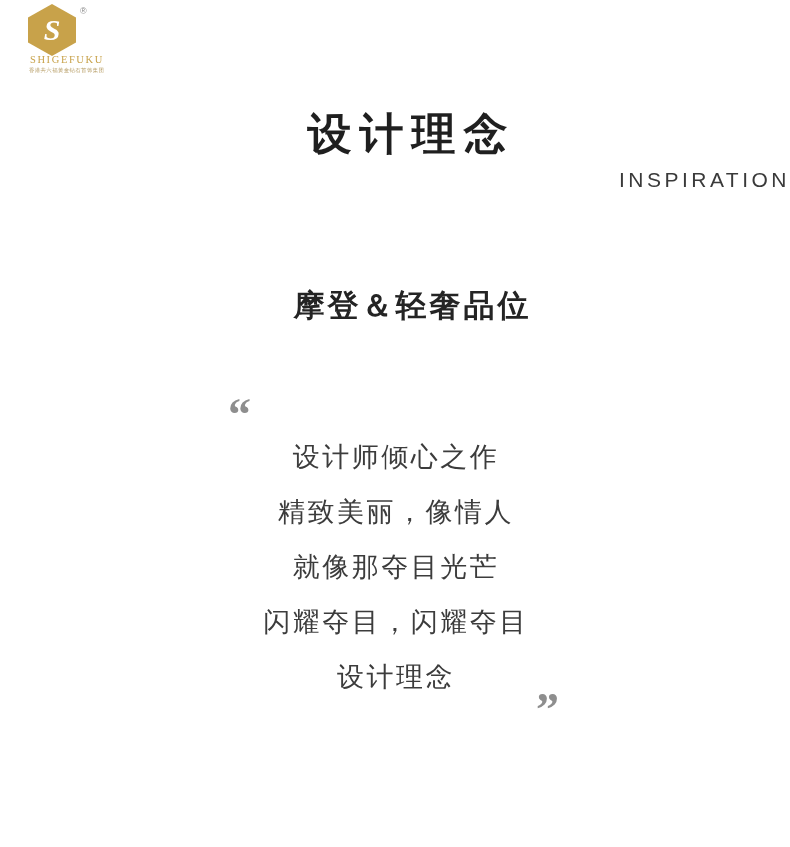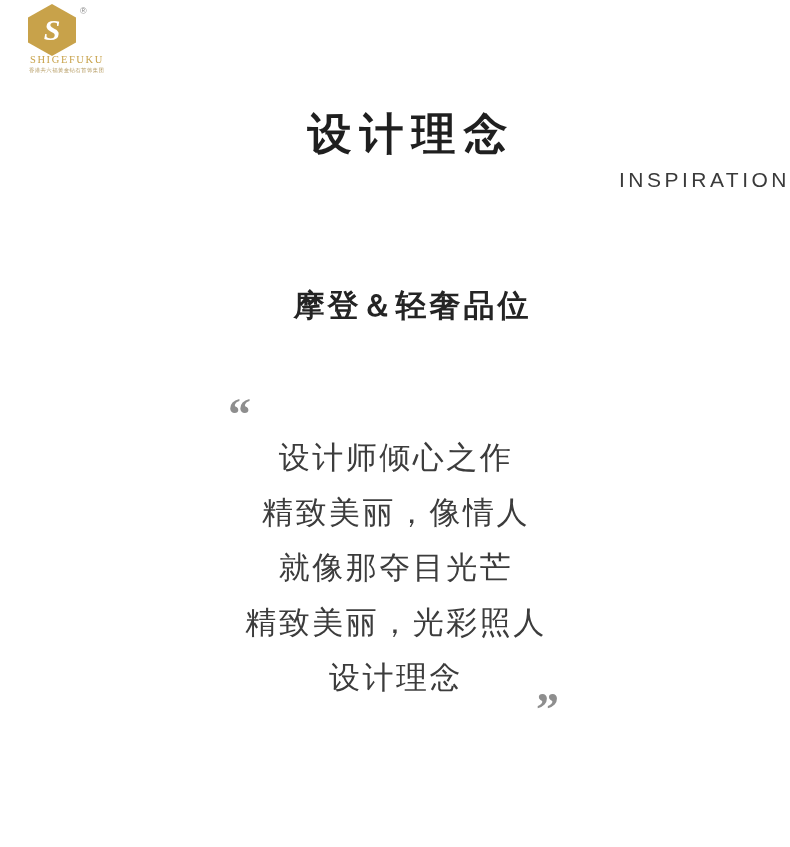--- a/index.html
+++ b/index.html
@@ -146,21 +146,21 @@
   }
   .quote-close {
     left: 536px;
     top: 295px;
   }
   .quote-lines {
     text-align: center;
     padding-top: 38px;
   }
   .quote-line {
-    font-size: 31px;
+    font-size: 27px;
     letter-spacing: 2.5px;
     color: #3c3c3c;
     line-height: 55px;
     font-family: "Liberation Sans", sans-serif;
     text-indent: 2px;
   }
 </style>
 </head>
 <body>
 
@@ -180,17 +180,17 @@
 </div>
 
 <div class="subtitle">摩登＆轻奢品位</div>
 
 <div class="quote-block">
   <div class="quote-mark quote-open">“</div>
   <div class="quote-lines">
     <div class="quote-line">设计师倾心之作</div>
     <div class="quote-line">精致美丽，像情人</div>
     <div class="quote-line">就像那夺目光芒</div>
-    <div class="quote-line">精致美丽，光彩照人</div>
+    <div class="quote-line">闪耀夺目，闪耀夺目</div>
     <div class="quote-line">设计理念</div>
   </div>
   <div class="quote-mark quote-close">”</div>
 </div>
 
 </body></html>

